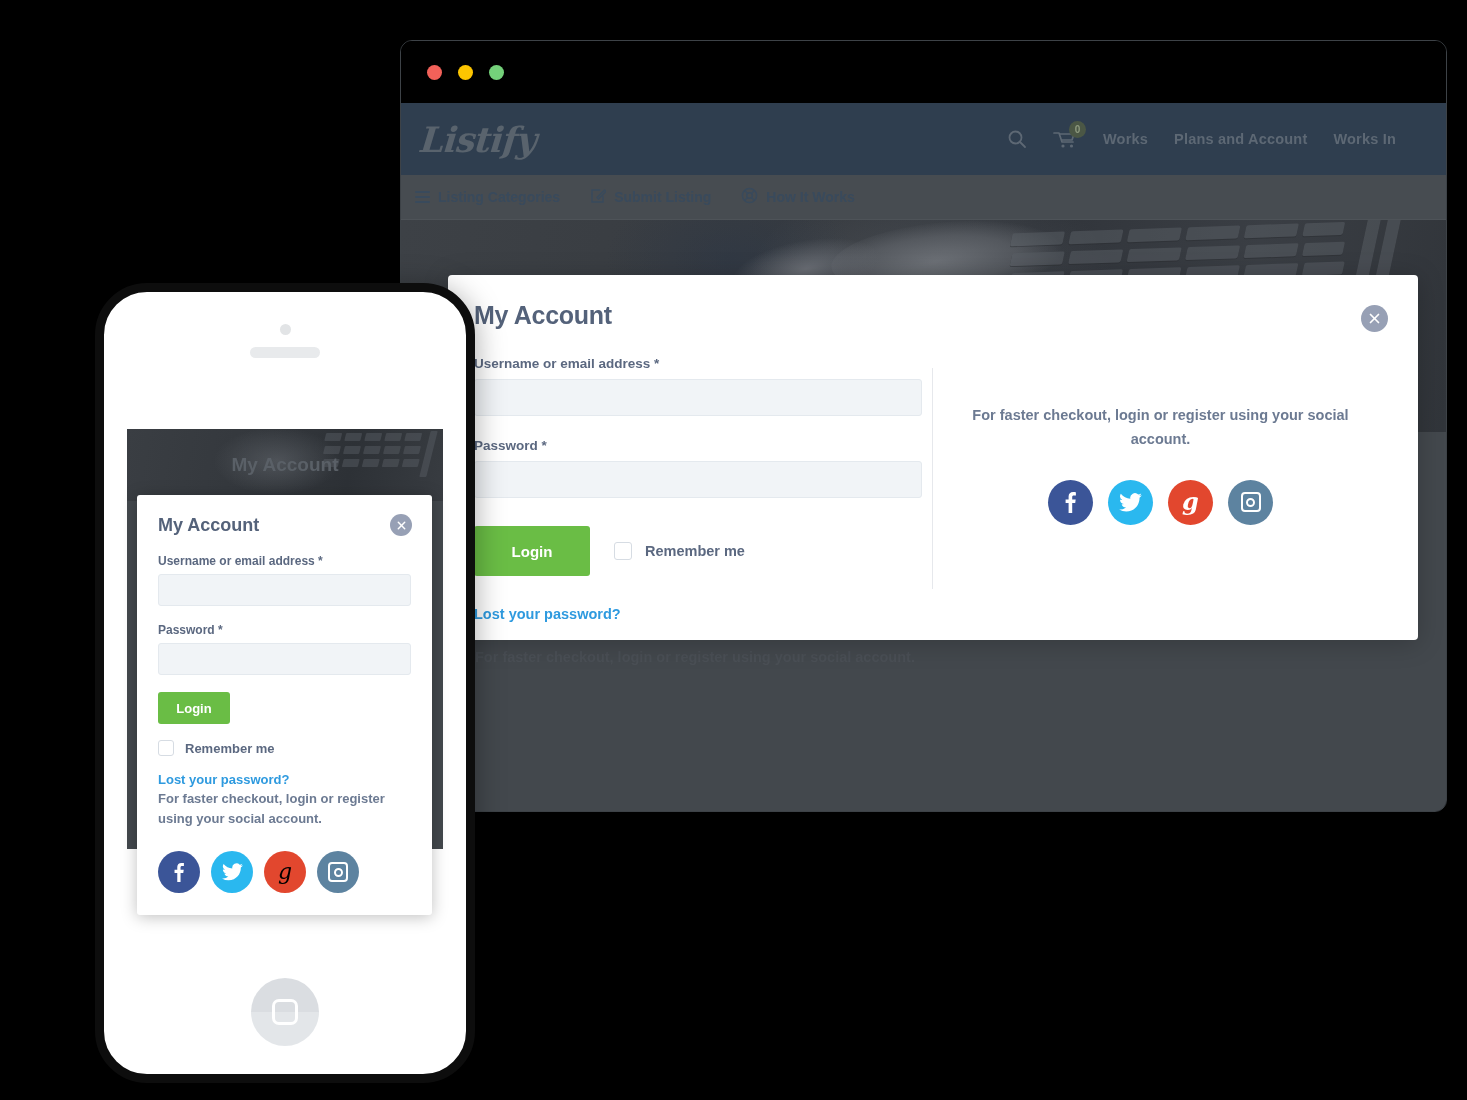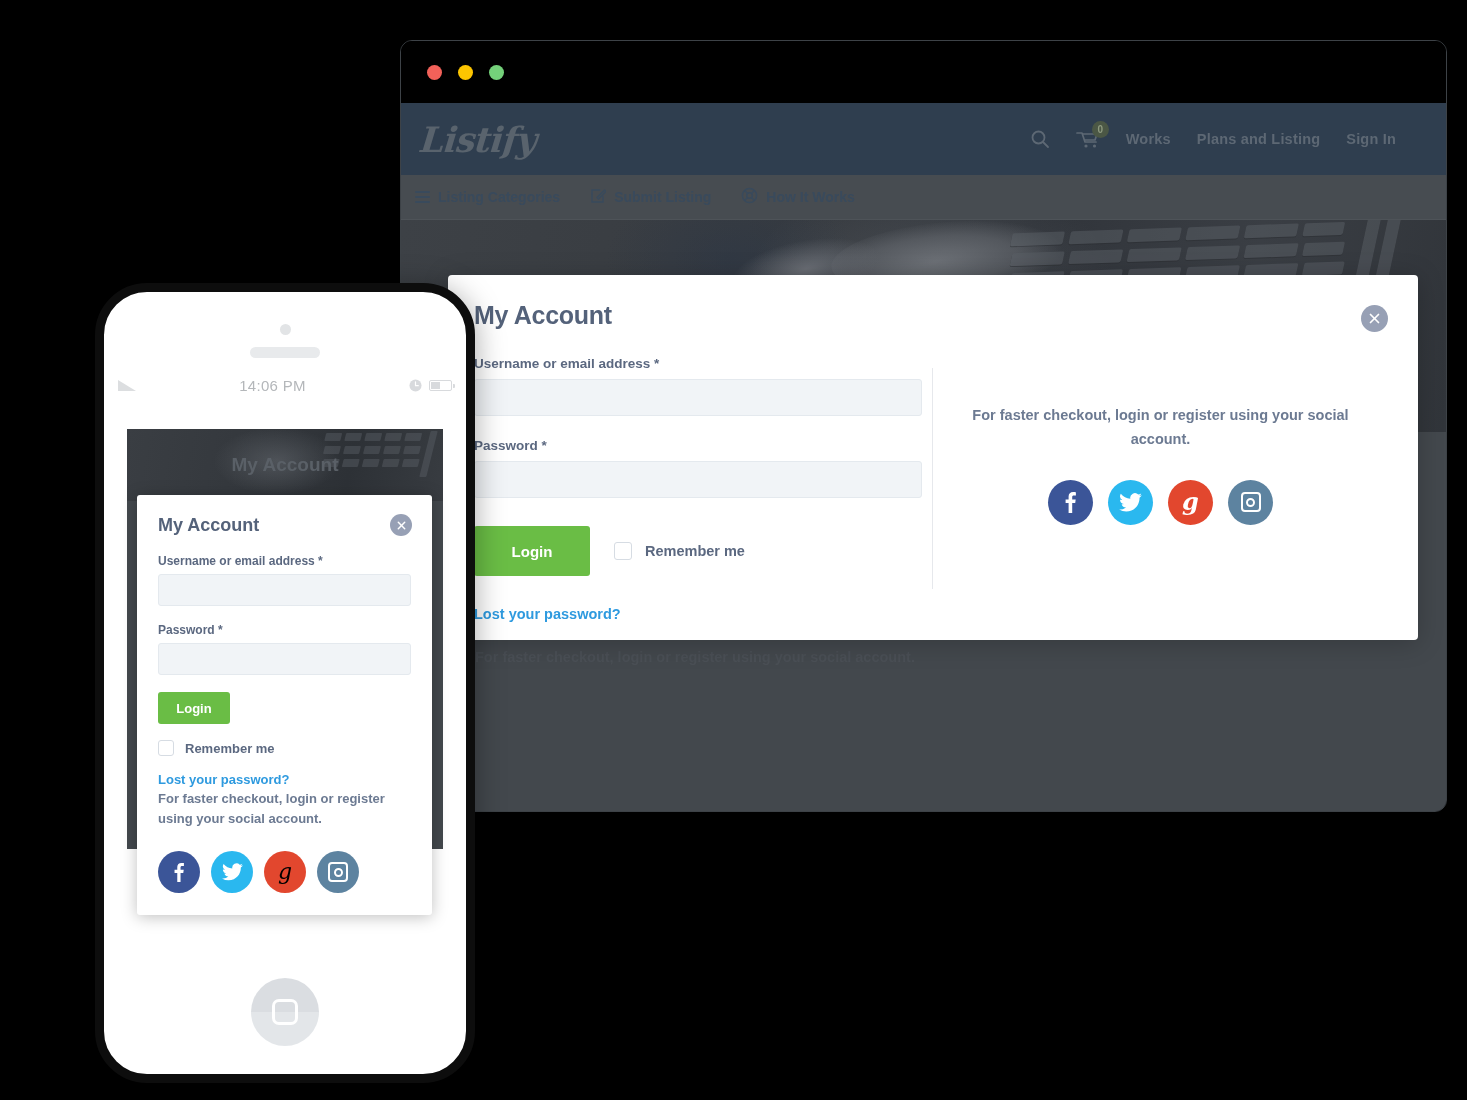--- a/index.html
+++ b/index.html
@@ -353,22 +353,22 @@
           <span class="nav-icon cart-wrap">
             <svg width="24" height="20" viewBox="0 0 24 20" fill="none" stroke="#5d6874" stroke-width="1.7">
               <path d="M1 4 H6 L9 13 H20" stroke-linecap="round" stroke-linejoin="round"></path>
               <path d="M6 5 L21 5 L19 11 L8.5 11" stroke-linejoin="round"></path>
               <circle cx="10" cy="17" r="1.6" fill="#5d6874" stroke="none"></circle>
               <circle cx="18.5" cy="17" r="1.6" fill="#5d6874" stroke="none"></circle>
             </svg>
             <span class="cart-badge">0</span>
           </span>
           <a class="nav-link" href="#">Works</a>
-          <a class="nav-link" href="#">Plans and Listing</a>
-          <a class="nav-link" href="#">Sign In</a>
+          <a class="nav-link" href="#">Plans and Account</a>
+          <a class="nav-link" href="#">Works In</a>
         </div>
       </div>
 
       <div class="subnav">
         <div class="subnav-item">
           <span class="hamburger">
               <i></i>
               <i></i>
               <i></i>
             </span>
@@ -493,31 +493,20 @@
           </span>
         </div>
       </div>
     </div>
   </div>
 
   <div class="phone">
     <div class="ph-speaker"></div>
     <div class="ph-grill"></div>
 
-    <div class="ph-status">
-      <span class="ph-signal"></span>
-      <span class="ph-time">14:06 PM</span>
-      <span class="ph-rt">
-        <svg width="13" height="13" viewBox="0 0 14 14" fill="#d8dadd">
-          <circle cx="7" cy="7" r="6.5"></circle>
-            <path d="M7 3.2v4h3" stroke="#fff" stroke-width="1.3" fill="none" stroke-linecap="round"></path>
-        </svg>
-        <span class="ph-batt"></span>
-      </span>
-    </div>
 
     <div class="ph-screen">
       <div class="ph-hero">
         <div class="ph-hero-keys">
           <i style="left:0;top:0;width:16px;height:8px"></i>
           <i style="left:20px;top:0;width:16px;height:8px"></i>
           <i style="left:40px;top:0;width:16px;height:8px"></i>
           <i style="left:60px;top:0;width:16px;height:8px"></i>
           <i style="left:80px;top:0;width:16px;height:8px"></i>
           <i style="left:2px;top:13px;width:16px;height:8px"></i>

